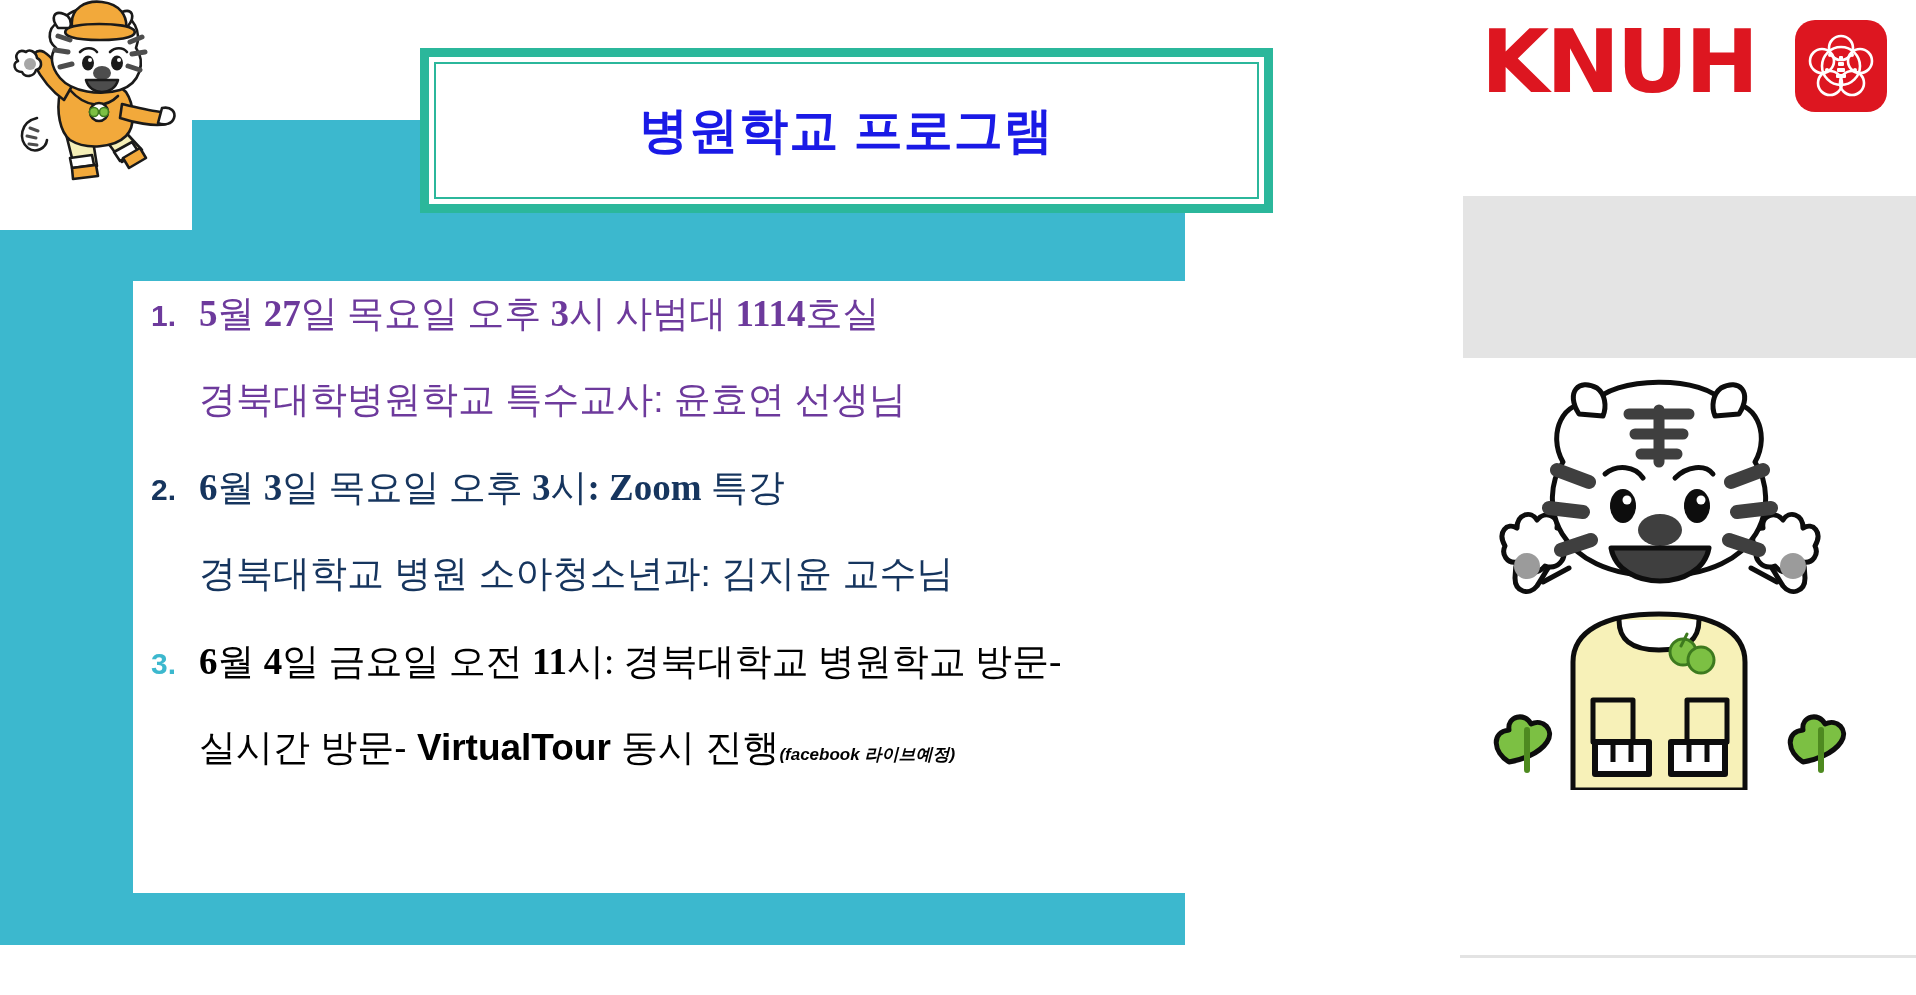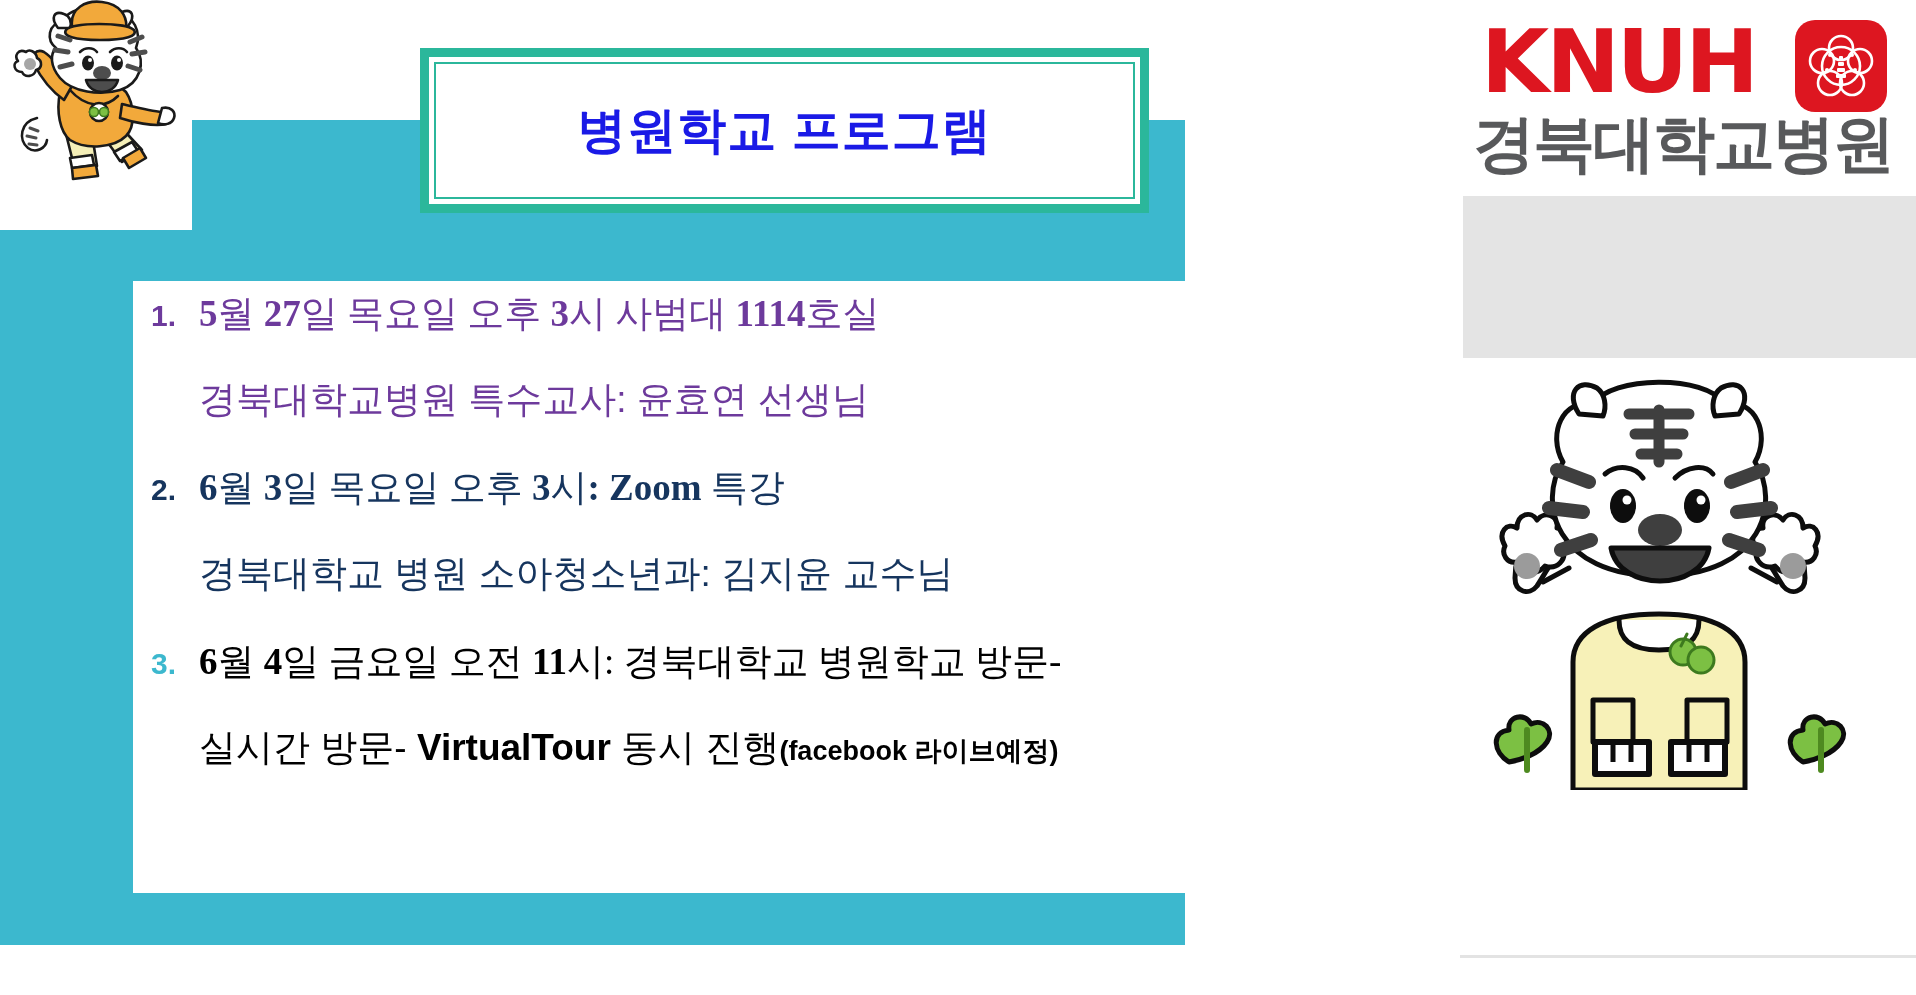--- a/index.html
+++ b/index.html
@@ -11,21 +11,21 @@
     position:relative;
   }
   .slide{position:absolute;left:0;top:0;width:1916px;height:995px;background:#ffffff;overflow:hidden;}
 
   
   .teal-main{position:absolute;left:192px;top:120px;width:993px;height:825px;background:#3cb8ce;}
   .teal-left{position:absolute;left:0px;top:230px;width:200px;height:715px;background:#3cb8ce;}
 
   
   .title-box{
-    position:absolute;left:420px;top:48px;width:729px;height:165px;
+    position:absolute;left:420px;top:48px;width:853px;height:165px;
     background:#ffffff;
     border:9px solid #2bb79b;
     box-sizing:border-box;
     box-shadow:inset 0 0 0 5px #ffffff, inset 0 0 0 7px #2bb79b;
     display:flex;align-items:center;justify-content:center;
   }
   .title-text{
     color:#1a1ae6;
     font-size:49px;
     font-weight:bold;
@@ -54,21 +54,21 @@
   .body-line{font-size:37px;line-height:1.0;font-family:Liberation Serif, serif;}
   .sub-line{font-size:37px;line-height:1.0;padding-left:66px;}
   .b{font-weight:bold;}
   .n{font-weight:normal;}
 
   .c-purple{color:#6d3a9c;}
   .c-navy{color:#16355e;}
   .c-red{color:#000000;}
   .c-teal{color:#3cb8ce;}
 
-  .small-paren{font-size:27px;font-weight:bold;}
+  .small-paren{font-size:17px;font-weight:bold;font-style:italic;}
 
   
   #item1{top:14px;}
   #item1 .sub-line{margin-top:48px;}
   #item2{top:188px;}
   #item2 .sub-line{margin-top:48px;}
   #item3{top:362px;}
   #item3 .sub-line{margin-top:48px;}
 
   
@@ -115,21 +115,21 @@
   <div class="content-card">
     <div class="list">
 
       <div class="item" id="item1">
         <div class="line">
           <span class="marker c-purple">1.</span>
           <span class="body-line c-purple">
             <span class="b">5</span><span class="n">월 </span><span class="b">27</span><span class="n">일 목요일 오후 </span><span class="b">3</span><span class="n">시 사범대 </span><span class="b">1114</span><span class="n">호실</span>
           </span>
         </div>
-        <div class="sub-line c-purple">경북대학교병원 특수교사: 윤효연 선생님</div>
+        <div class="sub-line c-purple">경북대학병원학교 특수교사: 윤효연 선생님</div>
       </div>
 
       <div class="item" id="item2">
         <div class="line">
           <span class="marker c-navy">2.</span>
           <span class="body-line c-navy">
             <span class="b">6</span><span class="n">월 </span><span class="b">3</span><span class="n">일 목요일 오후 </span><span class="b">3</span><span class="n">시</span><span class="b">: Zoom </span><span class="n">특강</span>
           </span>
         </div>
         <div class="sub-line c-navy">경북대학교 병원 소아청소년과: 김지윤 교수님</div>
@@ -172,21 +172,20 @@
             <rect x="33" y="32" width="6" height="4" rx="1"></rect>
             <rect x="34" y="26" width="4" height="4" rx="1"></rect>
             <circle cx="25" cy="25" r="2"></circle>
             <circle cx="47" cy="25" r="2"></circle>
             <circle cx="22" cy="40" r="2"></circle>
             <circle cx="50" cy="40" r="2"></circle>
           </g>
         </svg>
       </div>
     </div>
-    <div class="logo-kor">경북대학교병원</div>
   </div>
 
   <div class="mascot mascot-tl">
     <svg width="190" height="190" viewBox="0 0 190 190" aria-hidden="true">
       <g stroke="#1a1a1a" stroke-width="2.6" stroke-linecap="round" stroke-linejoin="round">
 
         <path d="M35 118 C18 122 16 140 26 148 C34 154 44 148 45 140" fill="#ffffff"></path>
         <path d="M28 128 l8 3 M25 136 l9 2 M27 144 l8 1" stroke="#4d4d4d" stroke-width="3" fill="none"></path>
 
         <path d="M63 130 l10 40 l22 -4 l-6 -38 z" fill="#f5efb8"></path>

